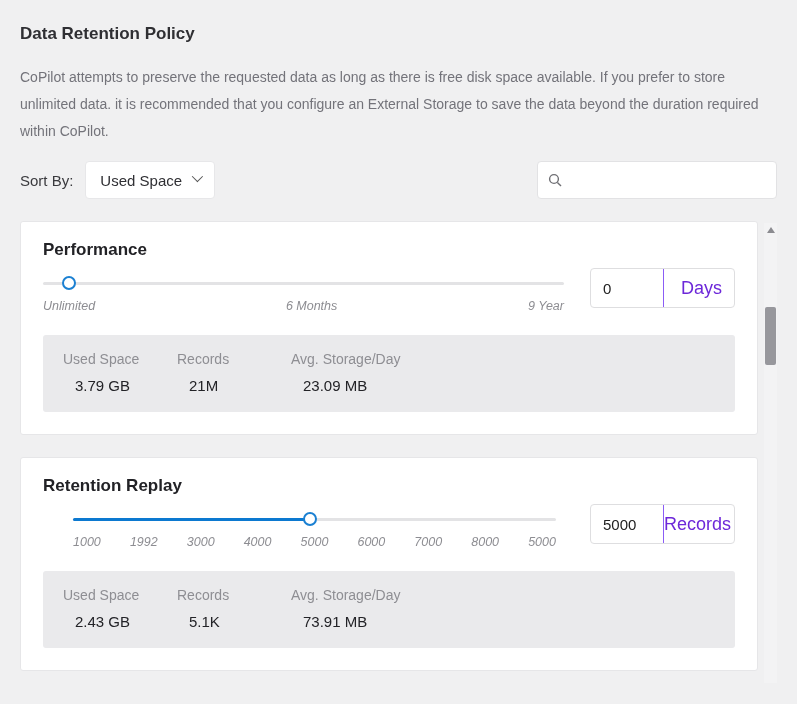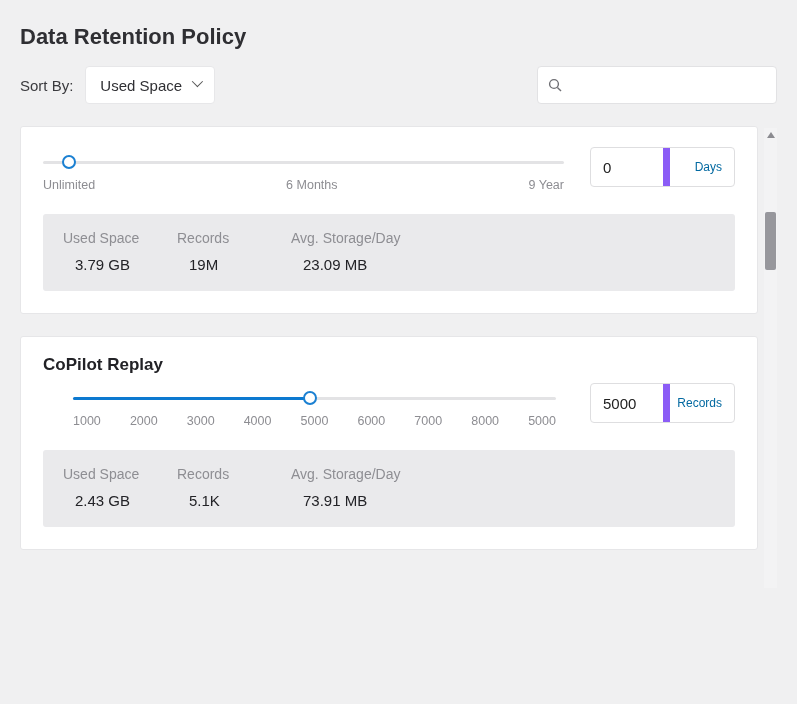--- a/index.html
+++ b/index.html
@@ -5,21 +5,21 @@
   * { margin: 0; padding: 0; box-sizing: border-box; }
   html, body { width: 797px; height: 704px; overflow: hidden; }
   body {
     background: #f0f0f1;
     font-family: "Liberation Sans", "DejaVu Sans", sans-serif;
     color: #333;
   }
   .page { padding: 20px 20px 0 20px; height: 100%; }
 
   .page-title {
-    font-size: 22px;
+    font-size: 17px;
     font-weight: 600;
     color: #2f2f33;
     margin-top: 4px;
   }
 
   .page-desc {
     margin-top: 20px;
     width: 756px;
     font-size: 14px;
     line-height: 27px;
@@ -92,21 +92,21 @@
     margin-bottom: 22px;
   }
   .card-title {
     font-size: 17px;
     font-weight: 700;
     color: #222226;
     margin-bottom: 6px;
   }
 
   .slider-row { display: flex; align-items: flex-start; }
-  .slider-area { flex: 1; margin-right: 26px; padding-top: 16px; }
+  .slider-area { flex: 1; margin-right: 26px; padding-top: 16px; font-style: italic; }
   .slider-area.inset { padding-left: 30px; padding-right: 8px; }
 
   .slider-track {
     position: relative;
     height: 3px;
     background: #e3e3e5;
     border-radius: 2px;
   }
   .slider-fill {
     position: absolute;
@@ -149,28 +149,28 @@
     width: 72px;
     border: none; outline: none;
     font-size: 15px;
     font-family: inherit;
     color: #222;
     padding: 0 0 0 12px;
     background: transparent;
   }
   .value-unit {
     flex: 1;
-    border-left: 7px solid #8b5cf6;
+    border-left: 1px solid #8b5cf6;
     height: 100%;
     display: flex;
     align-items: center;
     justify-content: flex-end;
     padding-right: 12px;
-    font-size: 12px;
-    color: #0369a1;
+    font-size: 18px;
+    color: #6d28d9;
     white-space: nowrap;
   }
 
   .stats-box {
     margin-top: 22px;
     background: #eaeaec;
     border-radius: 3px;
     padding: 16px 20px 18px 20px;
     display: flex;
   }
@@ -208,40 +208,42 @@
     cursor: pointer;
   }
 </style>
 </head>
 <body>
 
 <div class="page">
 
   <div class="page-title">Data Retention Policy</div>
 
+  <p class="page-desc">CoPilot attempts to preserve the requested data as long as there is free disk space available. If you prefer to store unlimited data. it is recommended that you configure an External Storage to save the data beyond the duration required within CoPilot.</p>
 
   <div class="controls-row">
     <span class="sort-label">Sort By:</span>
     <div class="sort-dropdown">
       <span>Used Space</span>
       <span class="chevron"></span>
     </div>
     <div class="search-box">
       <svg width="14" height="14" viewBox="0 0 14 14">
         <circle cx="6" cy="6" r="4.4" fill="none" stroke="#6f6f74" stroke-width="1.4"></circle>
         <line x1="9.4" y1="9.4" x2="13" y2="13" stroke="#6f6f74" stroke-width="1.4"></line>
       </svg>
       <input type="text" placeholder="" style="">
     </div>
   </div>
 
   <div class="cards-region">
     <div class="cards-col">
 
       <div class="card">
+        <div class="card-title">Performance</div>
         <div class="slider-row">
           <div class="slider-area">
             <div class="slider-track" style="--p: 5%;">
               <div class="slider-handle"></div>
             </div>
             <div class="slider-labels">
               <span>Unlimited</span>
               <span>6 Months</span>
               <span>9 Year</span>
             </div>
@@ -251,40 +253,40 @@
             <span class="value-unit">Days</span>
           </div>
         </div>
         <div class="stats-box">
           <div class="stat">
             <div class="stat-label">Used Space</div>
             <div class="stat-value">3.79 GB</div>
           </div>
           <div class="stat">
             <div class="stat-label">Records</div>
-            <div class="stat-value">19M</div>
+            <div class="stat-value">21M</div>
           </div>
           <div class="stat">
             <div class="stat-label">Avg. Storage/Day</div>
             <div class="stat-value">23.09 MB</div>
           </div>
         </div>
       </div>
 
       <div class="card">
-        <div class="card-title">CoPilot Replay</div>
+        <div class="card-title">Retention Replay</div>
         <div class="slider-row">
           <div class="slider-area inset">
             <div class="slider-track" style="--p: 49%;">
               <div class="slider-fill"></div>
               <div class="slider-handle"></div>
             </div>
             <div class="slider-labels">
               <span>1000</span>
-              <span>2000</span>
+              <span>1992</span>
               <span>3000</span>
               <span>4000</span>
               <span>5000</span>
               <span>6000</span>
               <span>7000</span>
               <span>8000</span>
               <span>5000</span>
             </div>
           </div>
           <div class="value-box">

